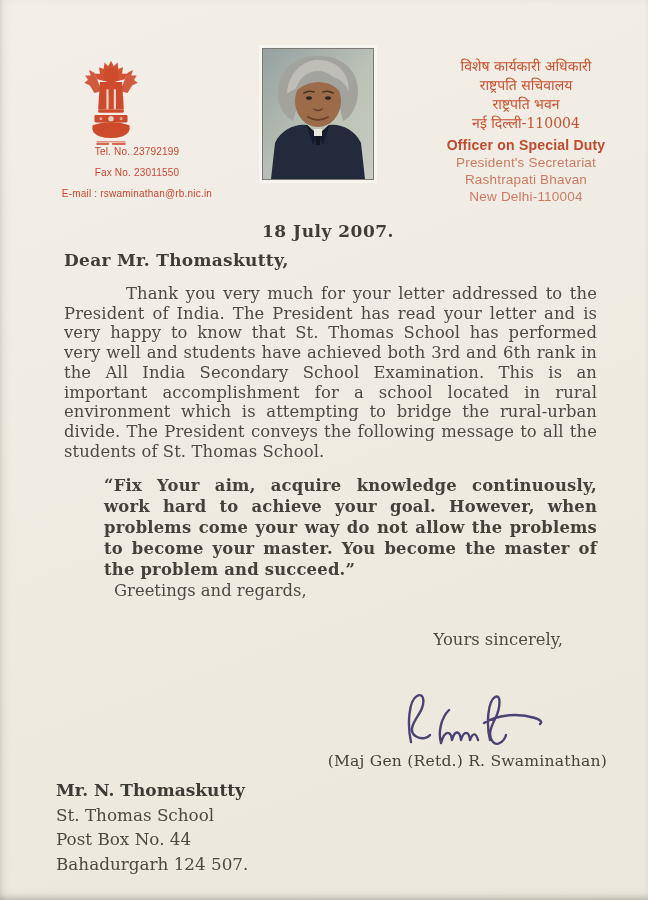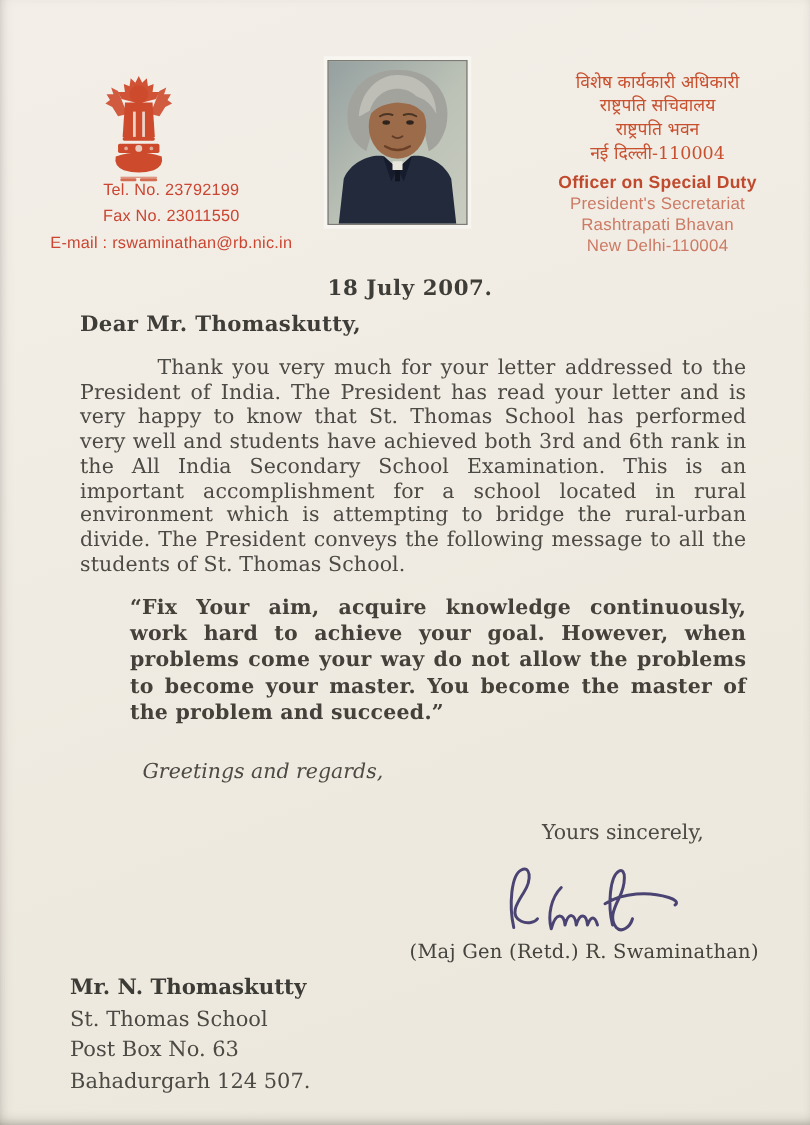--- a/index.html
+++ b/index.html
@@ -7,21 +7,21 @@
   .paper{
     position:relative;width:648px;height:900px;
     background:linear-gradient(160deg,#f3efe8 0%,#f0ebe2 45%,#ece7dc 100%);
     box-shadow:inset 0 -6px 10px -6px rgba(60,55,45,.45), inset 6px 0 14px -10px rgba(60,55,45,.35);
     font-family:"DejaVu Serif","Liberation Serif",serif;
   }
   
   .emblem{position:absolute;left:74px;top:58px;width:74px;height:92px;}
   .contact{
     position:absolute;left:0;top:141px;width:274px;text-align:center;
-    font-family:"Liberation Sans",sans-serif;font-size:13px;line-height:21px;
+    font-family:"Liberation Sans",sans-serif;font-size:10px;line-height:21px;
     color:#cb4531;letter-spacing:.2px;
   }
   .photo-frame{
     position:absolute;left:262px;top:48px;width:110px;height:130px;
     border:1px solid #7c7a72;background:#b9bfb4;box-shadow:0 0 0 3px rgba(255,255,255,.45);
   }
   .photo-frame svg{display:block;}
   .photo-caption{
     position:absolute;left:234px;top:184px;width:168px;text-align:center;
     font-family:"Liberation Sans",sans-serif;font-size:12.5px;line-height:16px;color:#57564f;
@@ -43,21 +43,21 @@
   
   .body{
     position:absolute;left:64px;right:51px;top:221px;
     color:#4c4a44;font-size:16.4px;
   }
   .date{text-align:center;padding-right:5px;font-weight:bold;font-size:17px;color:#3e3d37;letter-spacing:.5px;}
   .salutation{margin-top:9px;font-weight:bold;font-size:17px;color:#3e3d37;letter-spacing:.3px;}
   .p1{margin:14px 0 0 0;text-align:justify;text-indent:62px;line-height:19.7px;letter-spacing:.1px;}
   .quote{margin:14px 0 0 40px;font-weight:bold;text-align:justify;line-height:21px;color:#45403a;letter-spacing:.2px;}
   .p2{margin:17px 0 0 0;line-height:23px;text-align:justify;}
-  .greet{margin-top:27px;text-indent:50px;font-style:italic;}
+  .greet{margin-top:1px;text-indent:50px;}
   .yours{margin-top:30px;text-align:right;padding-right:34px;}
   .signature{position:absolute;left:393px;top:688px;width:168px;height:64px;}
   .signatory{position:absolute;right:41px;top:752px;font-size:15.6px;color:#45433d;letter-spacing:.2px;}
   .recipient{position:absolute;left:56px;top:778px;font-size:16.8px;line-height:24.5px;color:#4c4a44;}
   .recipient .name{font-weight:bold;color:#3c3b35;font-size:17px;}
 </style>
 </head>
 <body>
 
 <div class="paper">
@@ -152,17 +152,17 @@
              M56,22 C48,30 45,44 48,55
              M48,55 C52,41 58,43 59,52 C62,41 67,43 68,52 C71,42 76,43 77,52 C80,44 83,45 85,52
              M97,52 C93,36 95,13 102,9 C108,5.5 108,19 102,31 C97,41 95,48 100,54 C104,58.5 111,54 113,47
              M91,35 C106,26 126,25 142,30 C147,31.5 150,34 147,36" fill="none" stroke="#4b4472" stroke-width="2.4" stroke-linecap="round" stroke-linejoin="round"></path>
   </svg>
   <div class="signatory">(Maj Gen (Retd.) R. Swaminathan)</div>
 
   <div class="recipient">
     <div class="name">Mr. N. Thomaskutty</div>
     <div>St. Thomas School</div>
-    <div>Post Box No. 63</div>
+    <div>Post Box No. 44</div>
     <div>Bahadurgarh 124 507.</div>
   </div>
 
 </div>
 
 </body></html>

